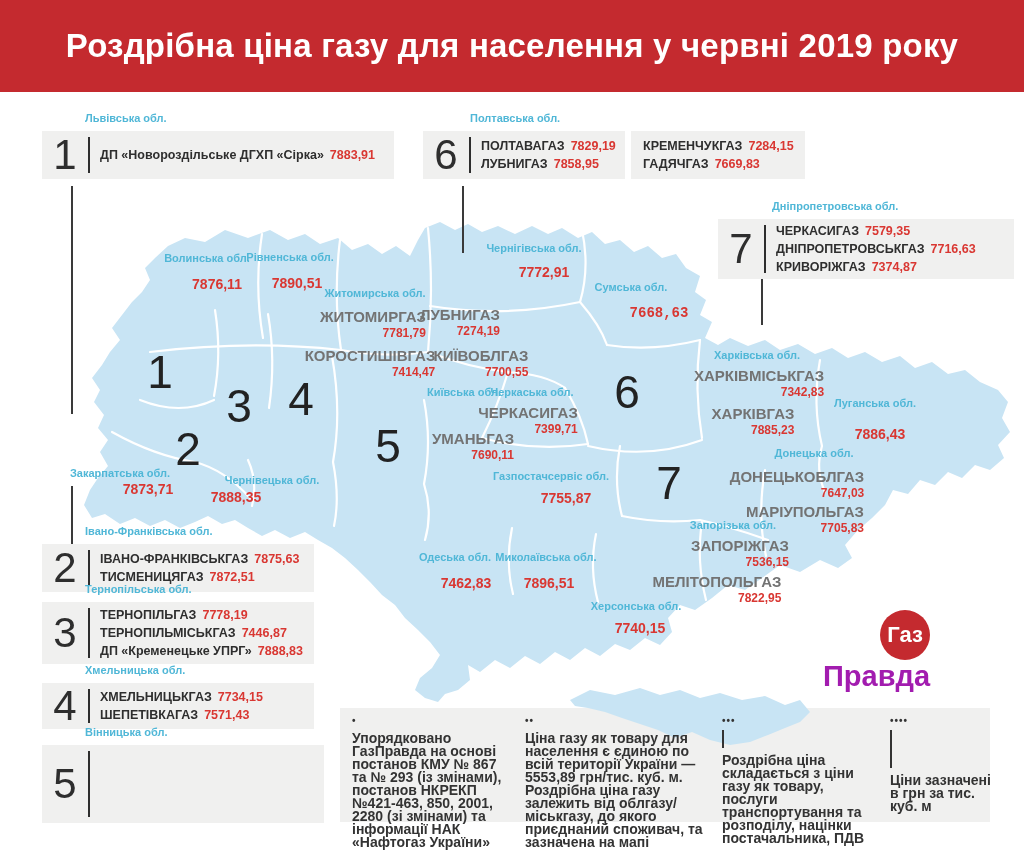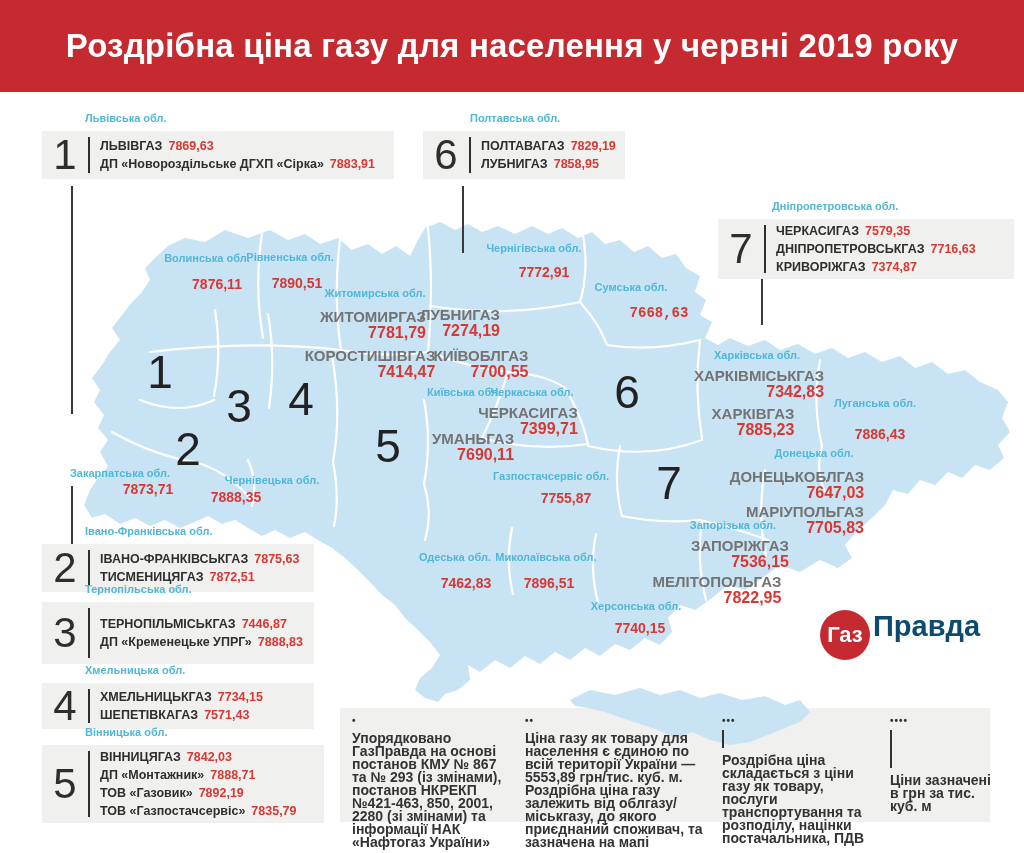--- a/index.html
+++ b/index.html
@@ -20,34 +20,34 @@
   .co-sep{align-self:stretch;width:2px;background:#2e2e2e;margin:6px 10px 6px 0;flex:0 0 auto;}
   .co-rows{display:flex;flex-direction:column;justify-content:center;}
   .co-rows .r{font-size:12.5px;font-weight:bold;color:#2e2e2e;line-height:18px;white-space:nowrap;}
   .co-rows .pr{color:#d93732;margin-left:6px;}
   .co-box.noNum{padding-left:12px;}
   
   .m-obl{position:absolute;transform:translateX(-50%);color:#50b7d7;font-size:11px;font-weight:bold;white-space:nowrap;}
   .m-price{position:absolute;transform:translateX(-50%);color:#d93732;font-size:14px;font-weight:bold;white-space:nowrap;}
   .m-co{position:absolute;transform:translateX(-50%);text-align:right;white-space:nowrap;}
   .m-co .nm{display:block;font-size:15px;font-weight:bold;color:#737373;line-height:16px;}
-  .m-co .pr{display:block;font-size:16px;font-weight:bold;color:#d93732;line-height:16px;}
+  .m-co .pr{display:block;font-size:12px;font-weight:bold;color:#d93732;line-height:16px;}
   .bignum{position:absolute;transform:translate(-50%,-50%);font-size:46px;font-weight:300;color:#222;line-height:1;}
   
   .vline{position:absolute;width:2px;background:#3a3a3a;z-index:3;}
   
   .fn-col{position:absolute;z-index:4;}
   .fn-marker{font-size:10px;font-weight:bold;color:#333;letter-spacing:1px;}
   .fn-text{font-size:14px;font-weight:bold;color:#333;line-height:13px;margin-top:6px;}
   .fn-tick{width:2px;background:#333;margin-top:4px;}
   
-  .logo{position:absolute;left:820px;top:610px;display:flex;align-items:flex-start;z-index:4;}
+  .logo{position:absolute;left:820px;top:610px;display:flex;align-items:flex-end;z-index:4;flex-direction:column;}
   .logo-circle{width:50px;height:50px;border-radius:50%;background:#c42a2f;display:flex;
                align-items:center;justify-content:center;color:#fff;font-size:22px;font-weight:bold;}
-  .logo-word{color:#0c4a6e;font-size:29px;font-weight:bold;margin-left:3px;}
+  .logo-word{color:#a21caf;font-size:29px;font-weight:bold;margin-left:3px;}
 </style>
 </head>
 <body>
 
 <div id="stage">
 
   <div class="banner">
     <h1>Роздрібна ціна газу для населення у червні 2019 року</h1>
   </div>
 
@@ -98,34 +98,39 @@
     <div class="vline" style="left:71px;top:186px;height:228px;"></div>
     <div class="vline" style="left:71px;top:486px;height:58px;"></div>
     <div class="vline" style="left:462px;top:186px;height:67px;"></div>
     <div class="vline" style="left:761px;top:279px;height:46px;"></div>
 
     <div class="co-region" style="left:85px;top:112px;">Львівська обл.</div>
     <div class="co-box" style="left:42px;top:131px;width:352px;height:48px;">
       <div class="co-num">1</div>
       <div class="co-sep"></div>
       <div class="co-rows">
-        <div class="r"><span class="nm">ЛЬВІВГАЗ</span><span class="pr">7869,63</span></div>
         <div class="r"><span class="nm">ДП «Новороздільське ДГХП «Сірка»</span><span class="pr">7883,91</span></div>
       </div>
     </div>
 
     <div class="co-region" style="left:470px;top:112px;">Полтавська обл.</div>
     <div class="co-box" style="left:423px;top:131px;width:202px;height:48px;">
       <div class="co-num">6</div>
       <div class="co-sep"></div>
       <div class="co-rows">
         <div class="r"><span class="nm">ПОЛТАВАГАЗ</span><span class="pr">7829,19</span></div>
         <div class="r"><span class="nm">ЛУБНИГАЗ</span><span class="pr">7858,95</span></div>
       </div>
     </div>
+    <div class="co-box noNum" style="left:631px;top:131px;width:162px;height:48px;">
+      <div class="co-rows">
+        <div class="r"><span class="nm">КРЕМЕНЧУКГАЗ</span><span class="pr">7284,15</span></div>
+        <div class="r"><span class="nm">ГАДЯЧГАЗ</span><span class="pr">7669,83</span></div>
+      </div>
+    </div>
 
     <div class="co-region" style="left:772px;top:200px;">Дніпропетровська обл.</div>
     <div class="co-box" style="left:718px;top:219px;width:296px;height:60px;">
       <div class="co-num">7</div>
       <div class="co-sep"></div>
       <div class="co-rows">
         <div class="r"><span class="nm">ЧЕРКАСИГАЗ</span><span class="pr">7579,35</span></div>
         <div class="r"><span class="nm">ДНІПРОПЕТРОВСЬКГАЗ</span><span class="pr">7716,63</span></div>
         <div class="r"><span class="nm">КРИВОРІЖГАЗ</span><span class="pr">7374,87</span></div>
       </div>
@@ -139,45 +144,40 @@
         <div class="r"><span class="nm">ІВАНО-ФРАНКІВСЬКГАЗ</span><span class="pr">7875,63</span></div>
         <div class="r"><span class="nm">ТИСМЕНИЦЯГАЗ</span><span class="pr">7872,51</span></div>
       </div>
     </div>
 
     <div class="co-region" style="left:85px;top:583px;">Тернопільська обл.</div>
     <div class="co-box" style="left:42px;top:602px;width:272px;height:62px;">
       <div class="co-num">3</div>
       <div class="co-sep"></div>
       <div class="co-rows">
+        <div class="r"><span class="nm">ТЕРНОПІЛЬГАЗ</span><span class="pr">7778,19</span></div>
         <div class="r"><span class="nm">ТЕРНОПІЛЬМІСЬКГАЗ</span><span class="pr">7446,87</span></div>
         <div class="r"><span class="nm">ДП «Кременецьке УПРГ»</span><span class="pr">7888,83</span></div>
       </div>
     </div>
 
     <div class="co-region" style="left:85px;top:664px;">Хмельницька обл.</div>
     <div class="co-box" style="left:42px;top:683px;width:272px;height:46px;">
       <div class="co-num">4</div>
       <div class="co-sep"></div>
       <div class="co-rows">
         <div class="r"><span class="nm">ХМЕЛЬНИЦЬКГАЗ</span><span class="pr">7734,15</span></div>
         <div class="r"><span class="nm">ШЕПЕТІВКАГАЗ</span><span class="pr">7571,43</span></div>
       </div>
     </div>
 
     <div class="co-region" style="left:85px;top:726px;">Вінницька обл.</div>
     <div class="co-box" style="left:42px;top:745px;width:282px;height:78px;">
       <div class="co-num">5</div>
       <div class="co-sep"></div>
-      <div class="co-rows">
-        <div class="r"><span class="nm">ВІННИЦЯГАЗ</span><span class="pr">7842,03</span></div>
-        <div class="r"><span class="nm">ДП «Монтажник»</span><span class="pr">7888,71</span></div>
-        <div class="r"><span class="nm">ТОВ «Газовик»</span><span class="pr">7892,19</span></div>
-        <div class="r"><span class="nm">ТОВ «Газпостачсервіс»</span><span class="pr">7835,79</span></div>
-      </div>
     </div>
 
     <div class="bignum" style="left:160px;top:372px;">1</div>
     <div class="bignum" style="left:188px;top:449px;">2</div>
     <div class="bignum" style="left:239px;top:406px;">3</div>
     <div class="bignum" style="left:301px;top:399px;">4</div>
     <div class="bignum" style="left:388px;top:446px;">5</div>
     <div class="bignum" style="left:627px;top:392px;">6</div>
     <div class="bignum" style="left:669px;top:483px;">7</div>
 

